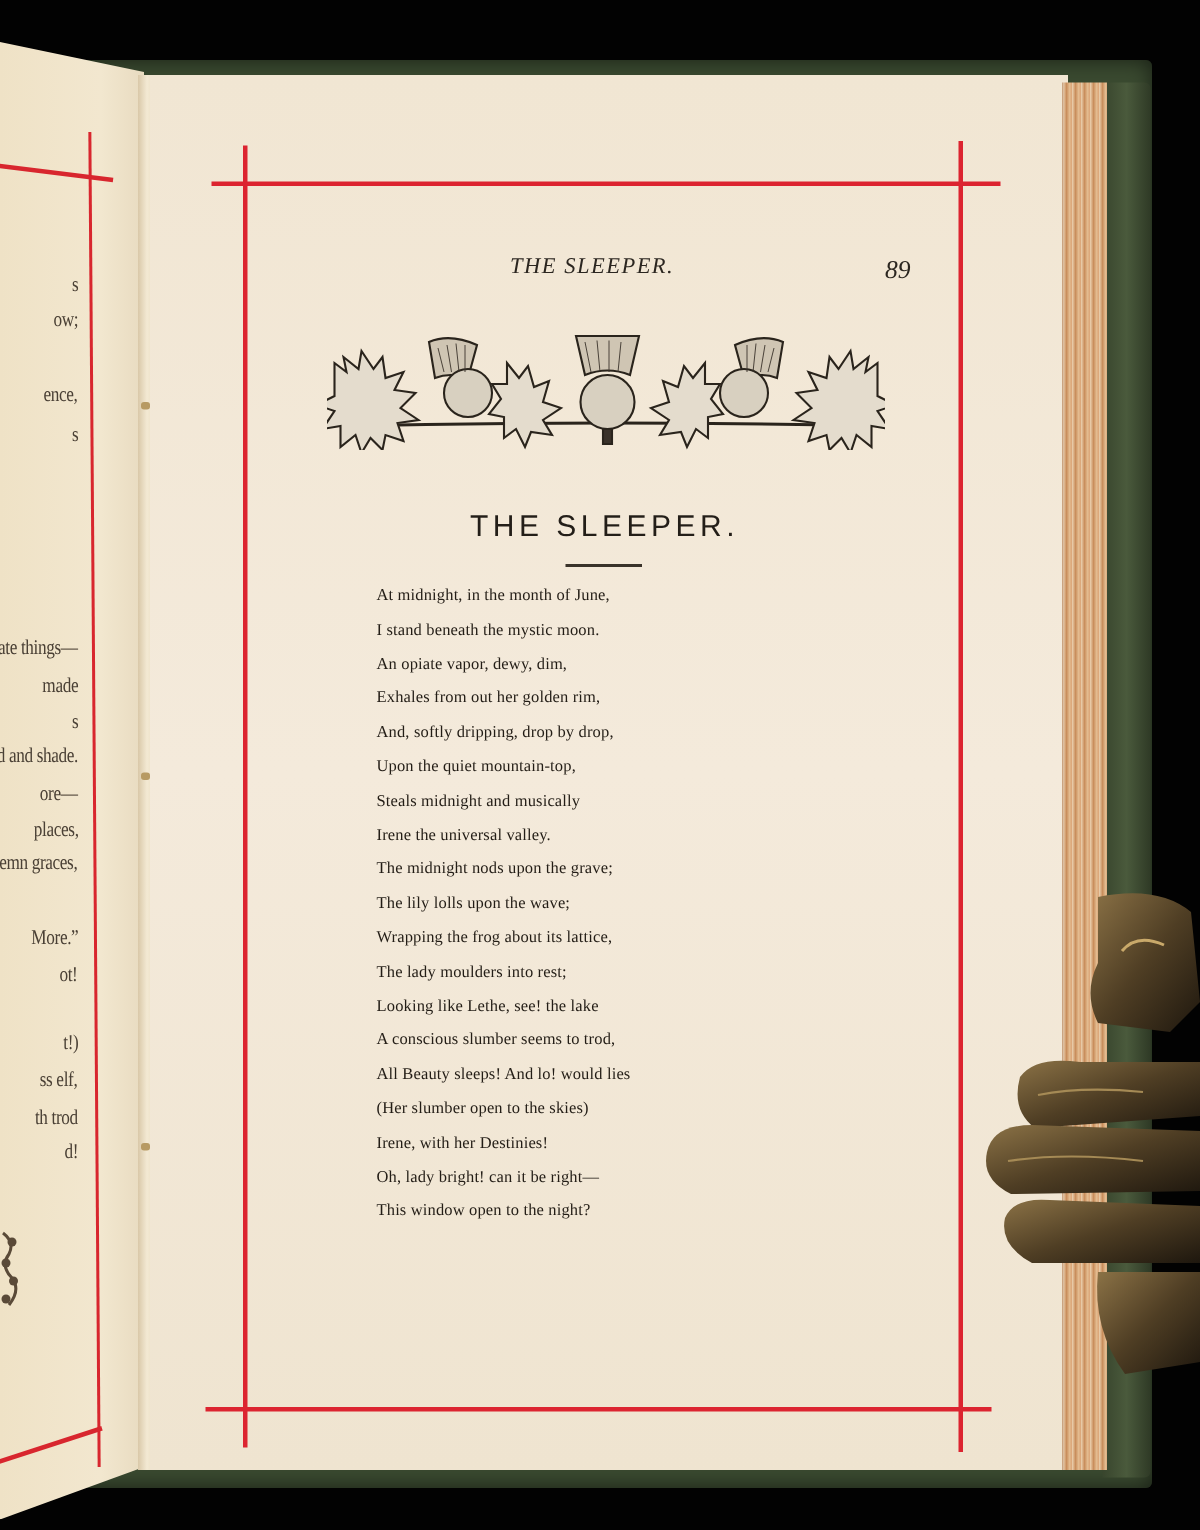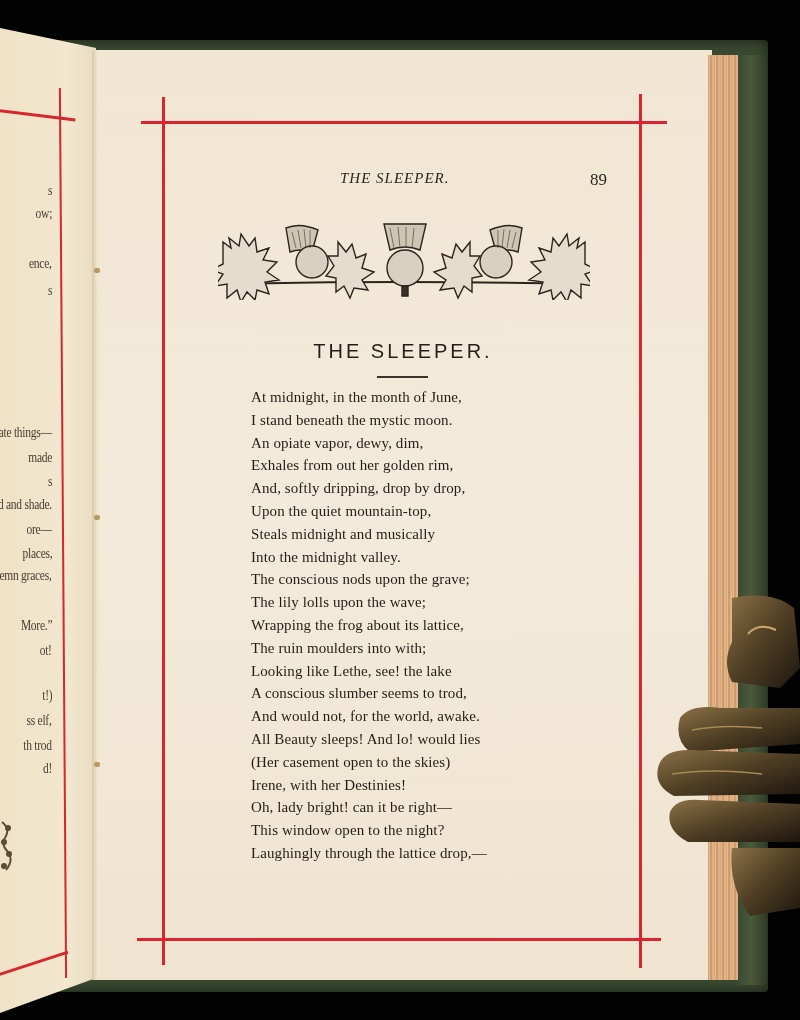--- a/index.html
+++ b/index.html
@@ -62,37 +62,37 @@
     
     .red-h { position: absolute; height: 3px; background: #dc2430; }
     .red-v { position: absolute; width: 3px; background: #dc2430; }
 
     .running-head {
       position: absolute; left: 340px; top: 170px;
       font-style: italic; font-size: 15px; letter-spacing: 1px; color: #2b2620;
     }
     .page-number {
       position: absolute; left: 590px; top: 170px;
-      font-size: 17px; color: #2b2620;
+      font-size: 17px; color: #2b2620; font-style: italic;
     }
 
     .ornament { position: absolute; left: 218px; top: 222px; width: 372px; height: 78px; }
 
     .poem-title {
       position: absolute; left: 200px; top: 340px; width: 406px; text-align: center;
       font-family: "Liberation Sans", "DejaVu Sans", sans-serif;
       font-size: 20px; letter-spacing: 3px; color: #231e18;
     }
     .title-rule {
       position: absolute; left: 377px; top: 376px; width: 51px; height: 2px; background: #3a332a;
     }
 
     .stanza { position: absolute; left: 251px; top: 386px; }
     .verse {
-      font-size: 15px; line-height: 22.8px; color: #231d16; white-space: nowrap;
+      font-size: 11px; line-height: 22.8px; color: #231d16; white-space: nowrap;
       letter-spacing: 0.1px;
     }
 
     
     .hand { position: absolute; left: 652px; top: 590px; width: 148px; height: 330px; }
   </style>
 </head>
 <body>
 
 <div class="cover"></div>
@@ -179,34 +179,32 @@
 <div class="title-rule"></div>
 
 <div class="stanza" id="poem">
     <div class="verse">At midnight, in the month of June,</div>
     <div class="verse">I stand beneath the mystic moon.</div>
     <div class="verse">An opiate vapor, dewy, dim,</div>
     <div class="verse">Exhales from out her golden rim,</div>
     <div class="verse">And, softly dripping, drop by drop,</div>
     <div class="verse">Upon the quiet mountain-top,</div>
     <div class="verse">Steals midnight and musically</div>
-    <div class="verse">Into the midnight valley.</div>
-    <div class="verse">The conscious nods upon the grave;</div>
+    <div class="verse">Irene the universal valley.</div>
+    <div class="verse">The midnight nods upon the grave;</div>
     <div class="verse">The lily lolls upon the wave;</div>
     <div class="verse">Wrapping the frog about its lattice,</div>
-    <div class="verse">The ruin moulders into with;</div>
+    <div class="verse">The lady moulders into rest;</div>
     <div class="verse">Looking like Lethe, see! the lake</div>
     <div class="verse">A conscious slumber seems to trod,</div>
-    <div class="verse">And would not, for the world, awake.</div>
     <div class="verse">All Beauty sleeps!  And lo! would lies</div>
-    <div class="verse">(Her casement open to the skies)</div>
+    <div class="verse">(Her slumber open to the skies)</div>
     <div class="verse">Irene, with her Destinies!</div>
     <div class="verse">Oh, lady bright! can it be right—</div>
     <div class="verse">This window open to the night?</div>
-    <div class="verse">Laughingly through the lattice drop,—</div>
   </div>
 
 <svg class="hand" viewBox="0 0 148 330">
   <defs>
     <linearGradient id="br" x1="0" y1="0" x2="1" y2="1">
       <stop offset="0" stop-color="#8b7246"></stop>
       <stop offset="0.5" stop-color="#4f3e24"></stop>
       <stop offset="1" stop-color="#1e170e"></stop>
     </linearGradient>
   </defs>

